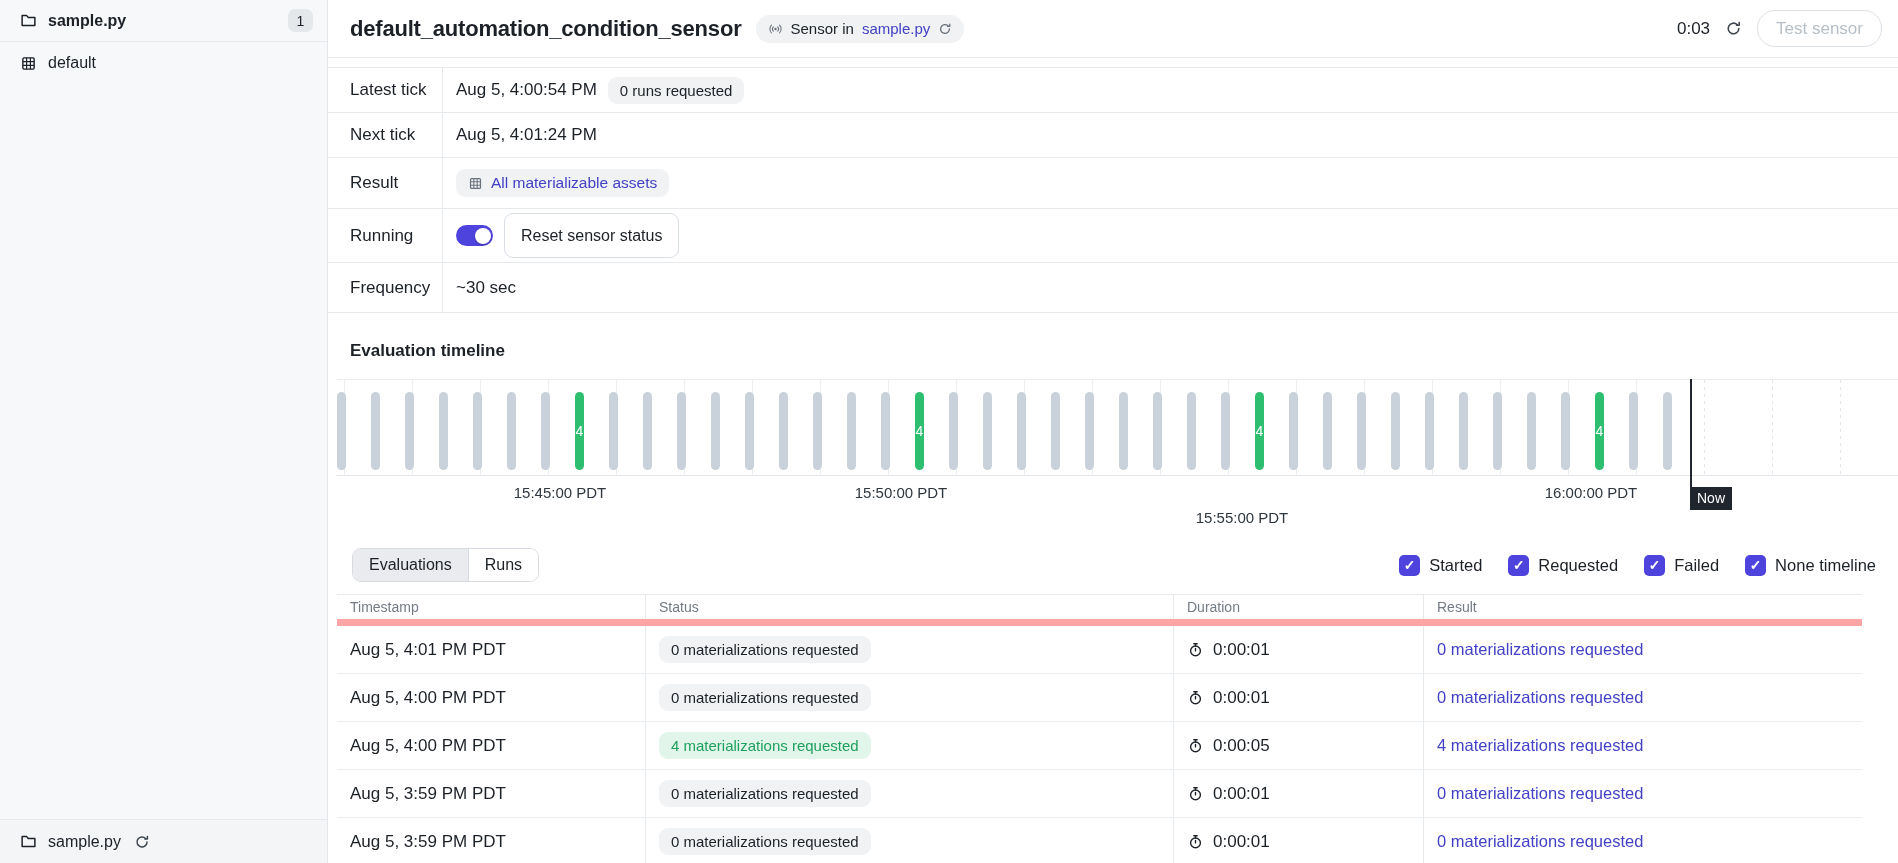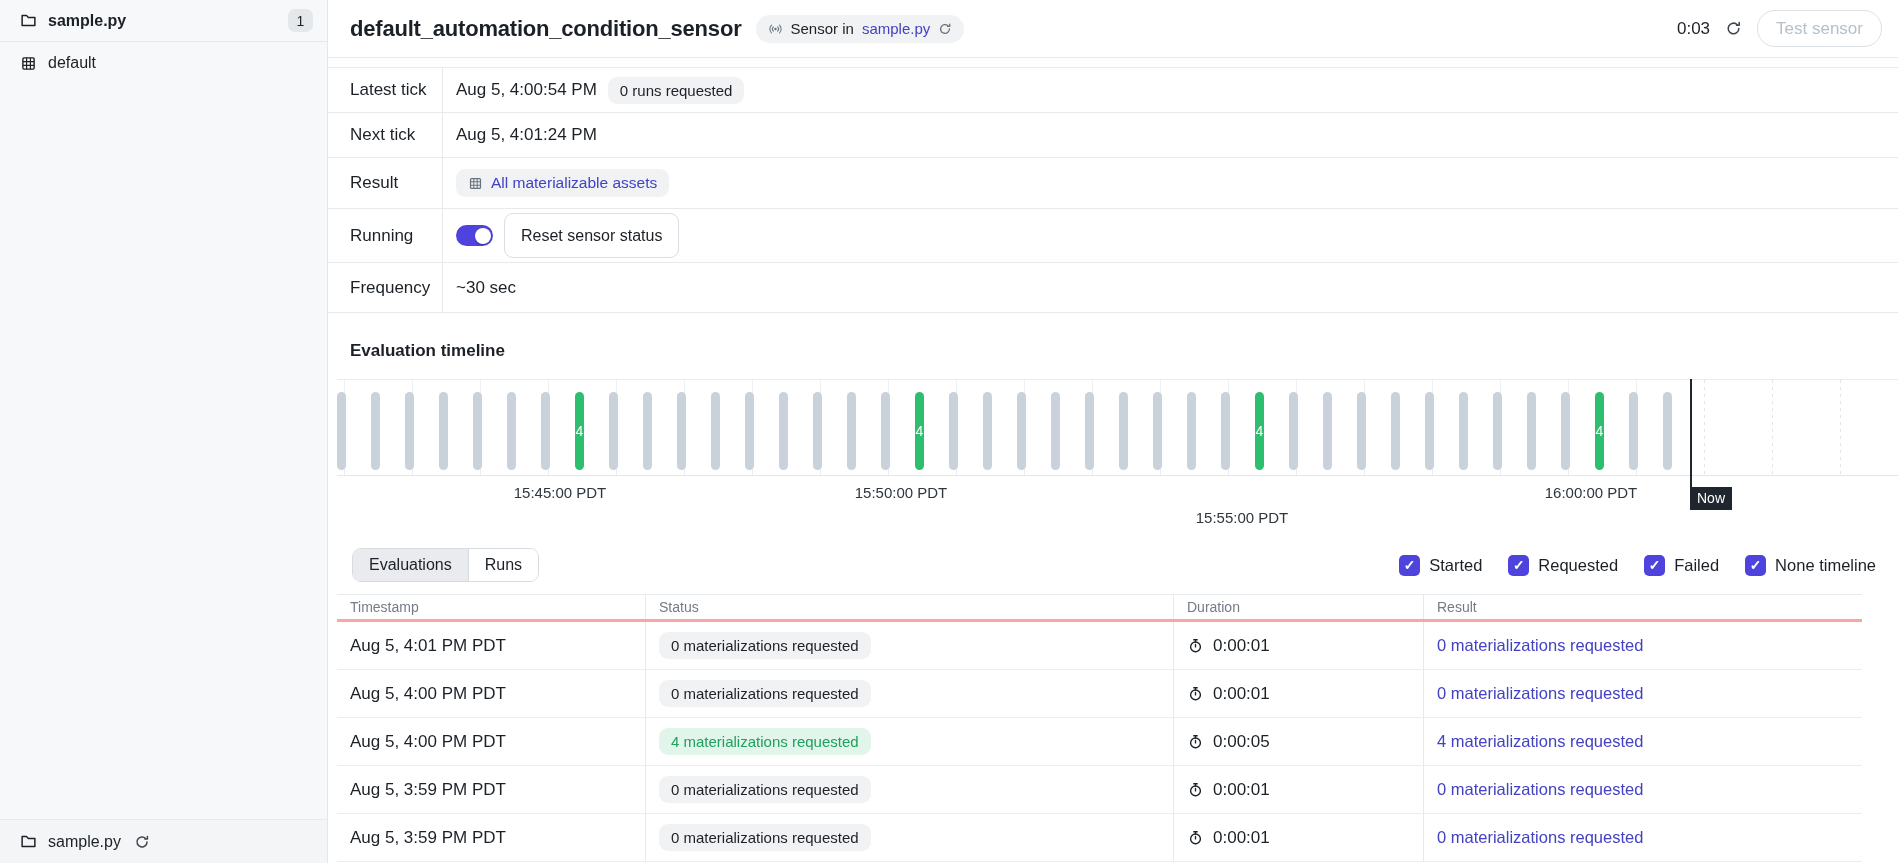--- a/index.html
+++ b/index.html
@@ -72,21 +72,21 @@
   .seg.active { background:#E9EBEE; }
   .seg + .seg { border-left:1px solid #D6DBE1; }
   .filters { margin-left:auto; display:flex; align-items:center; gap:26px; }
   .filter { display:flex; align-items:center; gap:9px; font-size:16.5px; cursor:pointer; }
   .cb { width:21px; height:21px; border-radius:5px; background:var(--accent); color:#fff;
     display:flex; align-items:center; justify-content:center; font-size:14px; font-weight:700; }
 
   
   .dtable { margin:12px 0 0 9px; width:1525px; }
   .thead, .trow { display:grid; grid-template-columns:308px 528px 250px 439px; }
-  .thead { border-top:1px solid #E6EAED; border-bottom:3px solid #fca5a5; }
+  .thead { border-top:1px solid #E6EAED; border-bottom:7px solid #fca5a5; }
   .th { padding:4px 0 4px 13px; font-size:14px; color:#737B85; }
   .th + .th, .td + .td { border-left:1px solid #E6EAED; }
   .trow { border-bottom:1px solid #ECEFF2; height:48px; }
   .td { display:flex; align-items:center; gap:9px; padding-left:13px; font-size:17px; height:100%; }
   .pill.green { background:var(--green-pill-bg); color:var(--green-pill-text); }
   .result-link { color:var(--link); font-size:16.5px; cursor:pointer; }
 </style>
 </head>
 <body>
 

